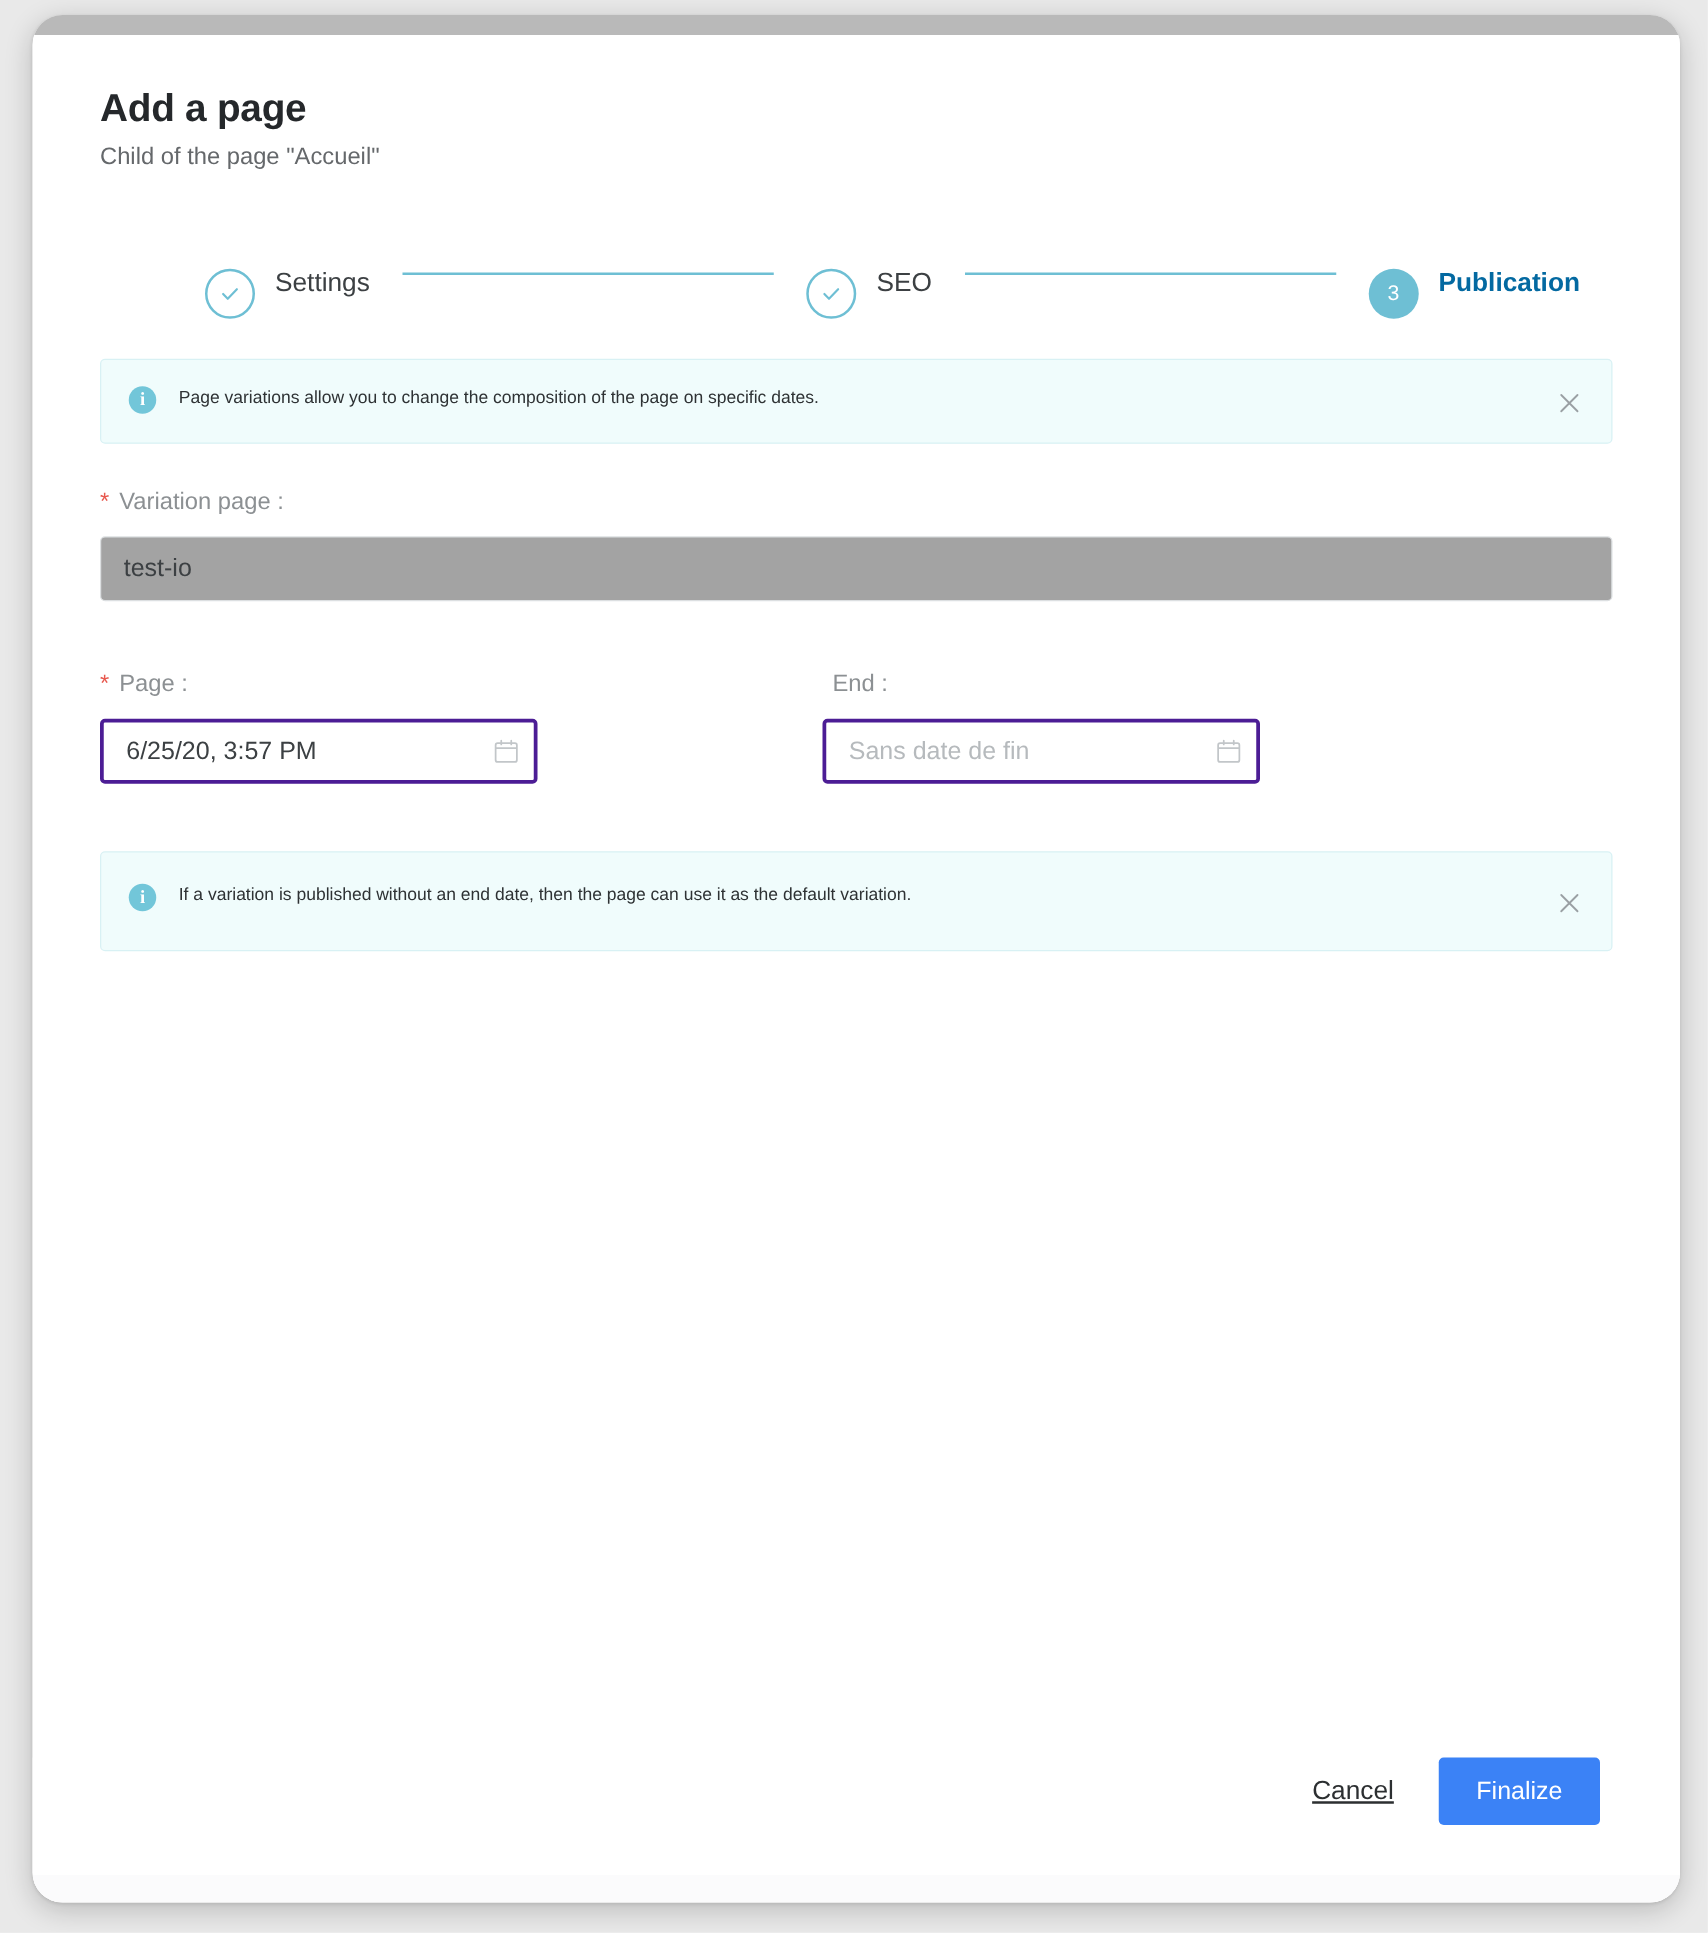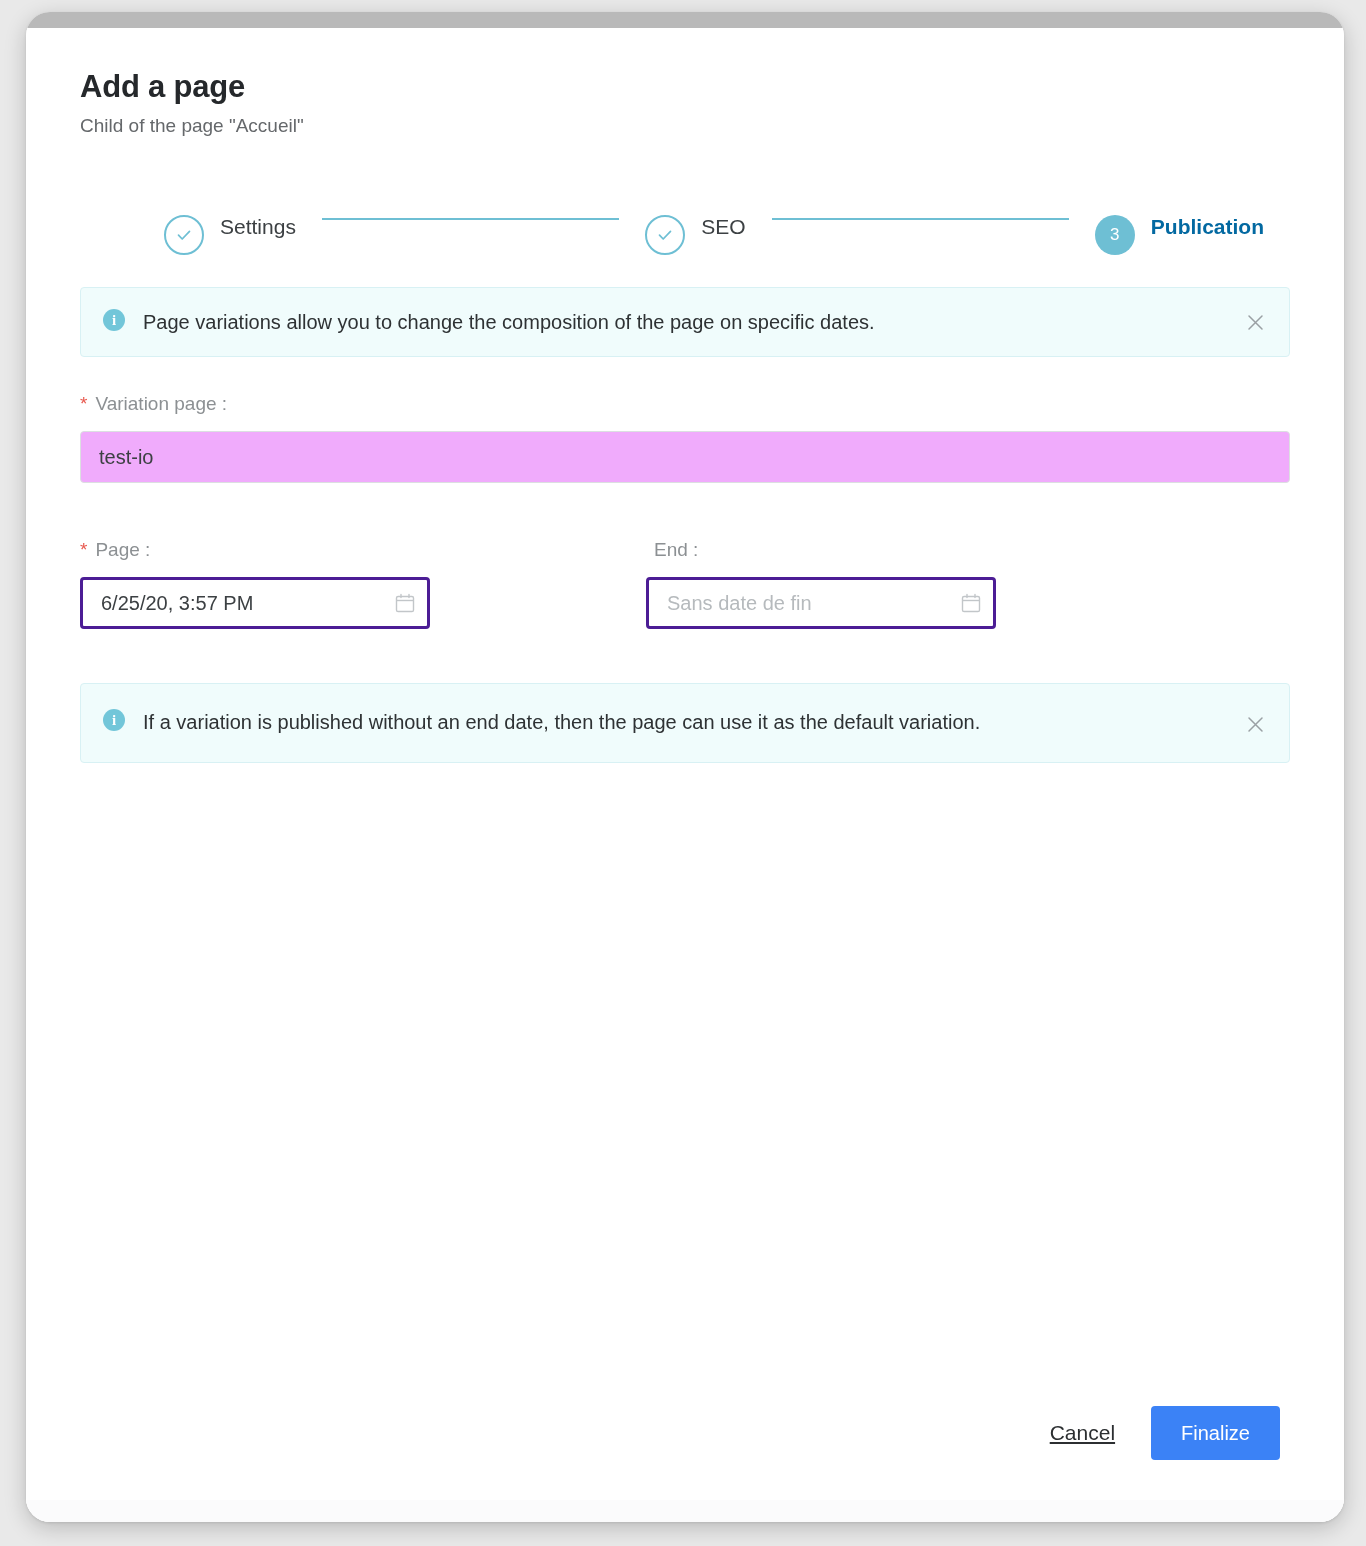--- a/index.html
+++ b/index.html
@@ -141,21 +141,21 @@
     font-family: "Liberation Serif", serif;
     display: flex;
     align-items: center;
     justify-content: center;
     margin-top: 3px;
   }
   .banner-text {
     flex: 1 1 auto;
     margin-left: 18px;
     margin-right: 20px;
-    font-size: 20px;
+    font-size: 14px;
     line-height: 1.6;
     color: #2e3234;
   }
   .banner-close {
     flex: 0 0 28px;
     width: 28px; height: 28px;
     display: flex;
     align-items: center;
     justify-content: center;
     color: #9aa0a4;
@@ -179,35 +179,35 @@
   }
 
   .field-block { margin-top: 36px; }
   .field-block .field-label { margin-bottom: 16px; }
 
   .text-input {
     width: 100%;
     height: 52px;
     border: 1px solid #dcdfe1;
     border-radius: 4px;
-    background: #f0abfc;
+    background: #a3a3a3;
     font-size: 20px;
     color: #3c4043;
     padding: 0 18px;
     font-family: "Liberation Sans", sans-serif;
     outline: none;
   }
 
   .date-row {
     margin-top: 56px;
     display: flex;
   }
   .date-col { width: 566px; }
   .date-col + .date-col { margin-left: 0; }
-  .date-col.end { margin-left: 0px; }
+  .date-col.end { margin-left: 12px; }
 
   .date-field {
     position: relative;
     width: 350px;
     margin-top: 16px;
   }
   .date-input {
     width: 350px;
     height: 52px;
     border: 3px solid #4c1d95;

